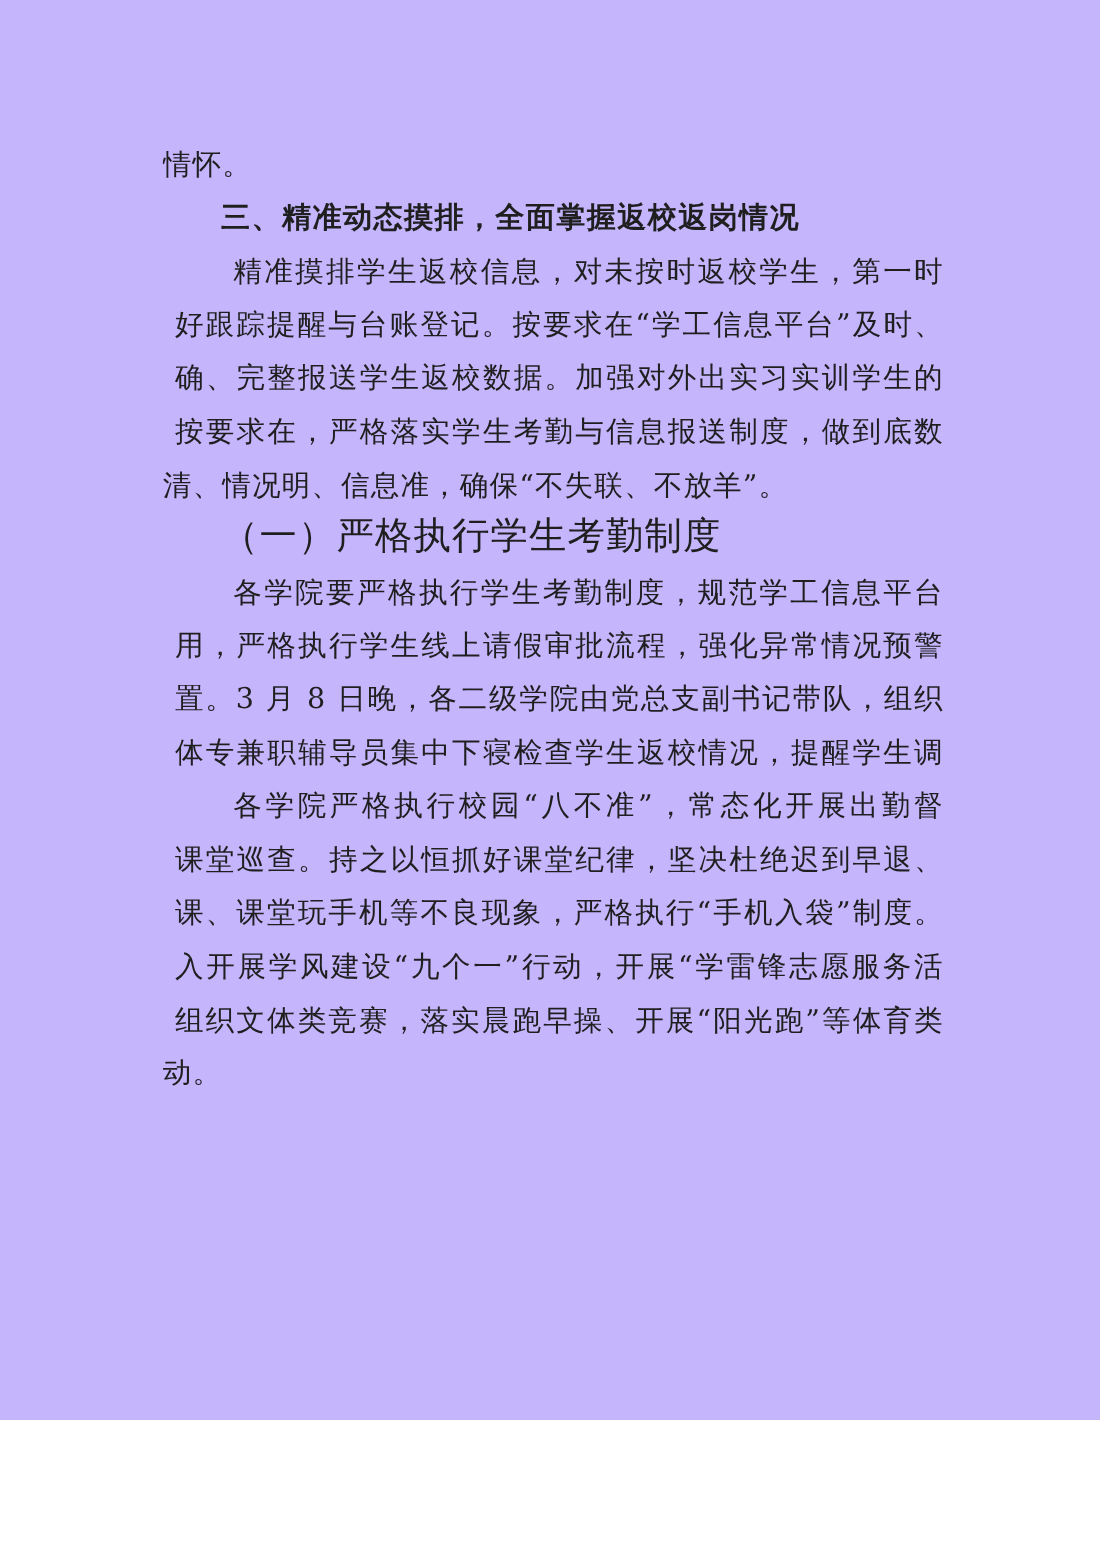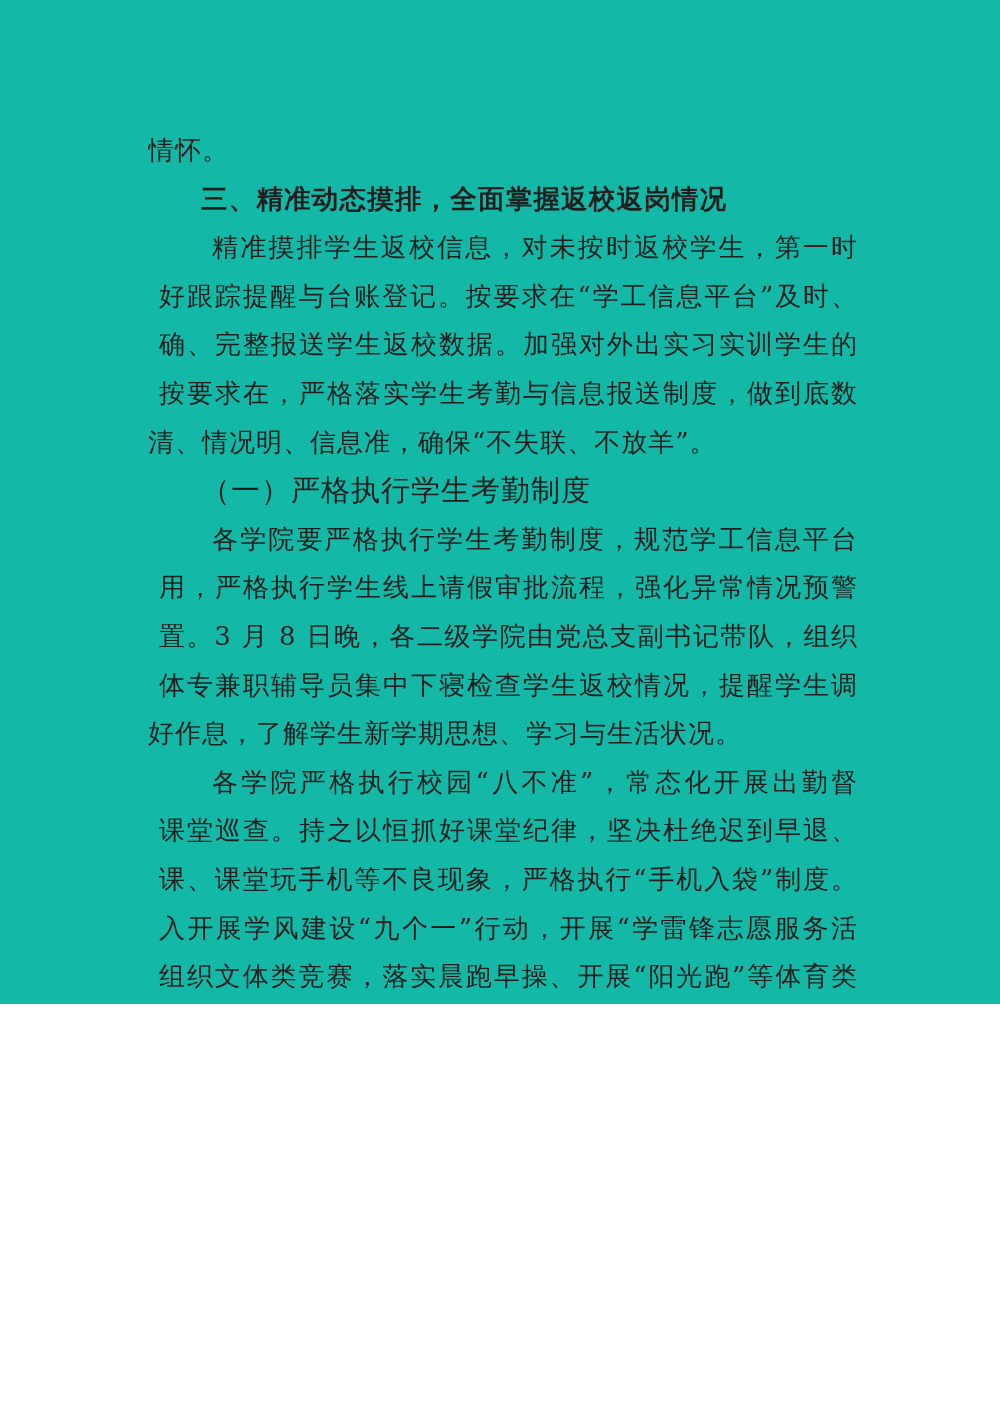--- a/index.html
+++ b/index.html
@@ -3,22 +3,22 @@
 <meta charset="utf-8">
 <style>
   html, body {
     margin: 0;
     padding: 0;
     background: #ffffff;
   }
   .page {
     position: relative;
     width: 1000px;
-    height: 1004px;
-    background: #14b8a6;
+    height: 1291px;
+    background: #c4b5fd;
     box-sizing: border-box;
     padding: 126px 142px 0 148px;
     overflow: hidden;
   }
   .ln {
     font-family: "DejaVu Serif", "Liberation Serif", serif;
     font-size: 26px;
     line-height: 48.6px;
     height: 48.6px;
     color: #1f1f1f;
@@ -27,45 +27,45 @@
   }
   .just {
     text-align: justify;
     text-align-last: justify;
     margin-left: 11px;
   }
   .indent {
     text-indent: 53px;
   }
   .h1cn {
-    font-family: Liberation Sans, sans-serif;
+    font-family: Liberation Mono, monospace;
     font-weight: bold;
     font-size: 26.5px;
     letter-spacing: 1.2px;
   }
   .sub {
-    font-size: 29px;
+    font-size: 34px;
+    font-family: Liberation Mono, monospace;
   }
 </style>
 </head>
 <body>
 
 <div class="page">
   <div class="ln">情怀。</div>
   <div class="ln indent h1cn">三、精准动态摸排，全面掌握返校返岗情况</div>
   <div class="ln indent just">精准摸排学生返校信息，对未按时返校学生，第一时间</div>
   <div class="ln just">好跟踪提醒与台账登记。按要求在“学工信息平台”及时、准</div>
   <div class="ln just">确、完整报送学生返校数据。加强对外出实习实训学生的动</div>
   <div class="ln just">按要求在，严格落实学生考勤与信息报送制度，做到底数</div>
   <div class="ln">清、情况明、信息准，确保“不失联、不放羊”。</div>
   <div class="ln indent sub">（一）严格执行学生考勤制度</div>
   <div class="ln indent just">各学院要严格执行学生考勤制度，规范学工信息平台使</div>
   <div class="ln just">用，严格执行学生线上请假审批流程，强化异常情况预警处</div>
   <div class="ln just">置。3 月 8 日晚，各二级学院由党总支副书记带队，组织全</div>
   <div class="ln just">体专兼职辅导员集中下寝检查学生返校情况，提醒学生调整</div>
-  <div class="ln">好作息，了解学生新学期思想、学习与生活状况。</div>
   <div class="ln indent just">各学院严格执行校园“八不准”，常态化开展出勤督查、</div>
   <div class="ln just">课堂巡查。持之以恒抓好课堂纪律，坚决杜绝迟到早退、旷</div>
   <div class="ln just">课、课堂玩手机等不良现象，严格执行“手机入袋”制度。深</div>
   <div class="ln just">入开展学风建设“九个一”行动，开展“学雷锋志愿服务活动”，</div>
   <div class="ln just">组织文体类竞赛，落实晨跑早操、开展“阳光跑”等体育类活</div>
   <div class="ln">动。</div>
 </div>
 
 </body></html>

